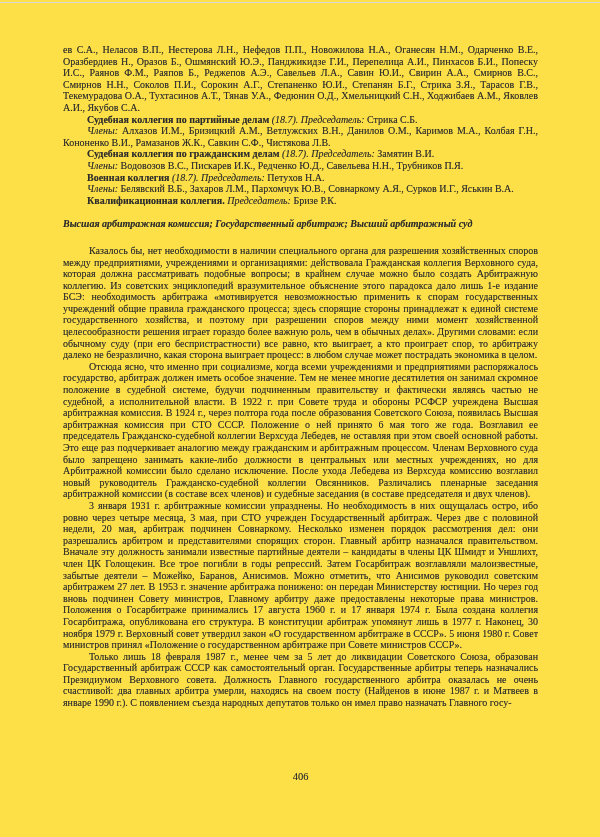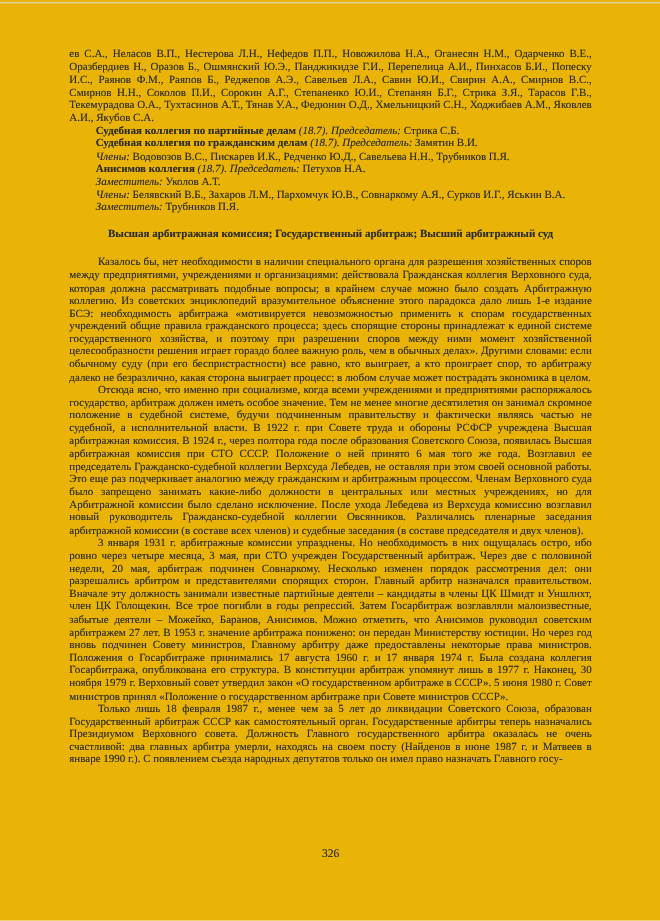--- a/index.html
+++ b/index.html
@@ -4,21 +4,21 @@
 <style>
   html, body {
     margin: 0;
     padding: 0;
     background: #fbfbfa;
   }
   .page {
     position: relative;
     width: 600px;
     height: 837px;
-    background: #eab308;
+    background: #fde047;
     font-family: "Liberation Serif", "DejaVu Serif", serif;
     color: #2d2d2d;
     overflow: hidden;
   }
   .top-edge {
     position: absolute;
     top: 2px;
     left: 0;
     width: 600px;
     height: 1px;
@@ -38,23 +38,24 @@
     text-align: justify;
   }
   p.names { text-indent: 0; }
   p.entry { text-indent: 24px; }
   p.para  { text-indent: 26px; }
   .s-b { font-weight: bold; }
   .s-i { font-style: italic; }
   .s-n { font-style: normal; font-weight: normal; }
   p.heading {
     margin: 12px 0 15px 0 !important;
-    text-align: center;
+    text-align: left;
     text-indent: 0;
     font-weight: bold;
+    font-style: italic;
   }
   .page-num {
     position: absolute;
     top: 771px;
     left: 63px;
     width: 475px;
     text-align: center;
     font-size: 10.5px;
     color: #2d2d2d;
     text-shadow: 0 0 0.4px rgba(40,40,40,0.45);
@@ -62,29 +63,29 @@
 </style>
 </head>
 <body>
 
 <div class="page">
   <div class="top-edge"></div>
   <div class="text-block">
     <p class="names">ев С.А., Неласов В.П., Нестерова Л.Н., Нефедов П.П., Новожилова Н.А., Оганесян Н.М., Одарченко В.Е., Оразбердиев Н., Оразов Б., Ошмянский Ю.Э., Панджикидзе Г.И., Перепелица А.И., Пинхасов Б.И., Попеску И.С., Раянов Ф.М., Раяпов Б., Реджепов А.Э., Савельев Л.А., Савин Ю.И., Свирин А.А., Смирнов В.С., Смирнов Н.Н., Соколов П.И., Сорокин А.Г., Степаненко Ю.И., Степанян Б.Г., Стрика З.Я., Тарасов Г.В., Текемурадова О.А., Тухтасинов А.Т., Тянав У.А., Федюнин О.Д., Хмельницкий С.Н., Ходжибаев А.М., Яковлев А.И., Якубов С.А.</p>
     <div>
         <p class="entry"><span class="s-b">Судебная коллегия по партийные делам </span><span class="s-i">(18.7). Председатель:</span><span class="s-n"> Стрика С.Б.</span></p>
+        <p class="entry"><span class="s-i">Члены:</span><span class="s-n"> Алхазов И.М., Бризицкий А.М., Ветлужских В.Н., Данилов О.М., Каримов М.А., Колбая Г.Н., Кононенко В.И., Рамазанов Ж.К., Савкин С.Ф., Чистякова Л.В.</span></p>
         <p class="entry"><span class="s-b">Судебная коллегия по гражданским делам </span><span class="s-i">(18.7). Председатель:</span><span class="s-n"> Замятин В.И.</span></p>
         <p class="entry"><span class="s-i">Члены:</span><span class="s-n"> Водовозов В.С., Пискарев И.К., Редченко Ю.Д., Савельева Н.Н., Трубников П.Я.</span></p>
-        <p class="entry"><span class="s-b">Анисимов коллегия </span><span class="s-i">(18.7). Председатель:</span><span class="s-n"> Петухов Н.А.</span></p>
-        <p class="entry"><span class="s-i">Заместитель:</span><span class="s-n"> Уколов А.Т.</span></p>
+        <p class="entry"><span class="s-b">Военная коллегия </span><span class="s-i">(18.7). Председатель:</span><span class="s-n"> Петухов Н.А.</span></p>
         <p class="entry"><span class="s-i">Члены:</span><span class="s-n"> Белявский В.Б., Захаров Л.М., Пархомчук Ю.В., Совнаркому А.Я., Сурков И.Г., Яськин В.А.</span></p>
-        <p class="entry"><span class="s-i">Заместитель:</span><span class="s-n"> Трубников П.Я.</span></p>
+        <p class="entry"><span class="s-b">Квалификационная коллегия.</span><span class="s-i"> Председатель:</span><span class="s-n"> Бризе Р.К.</span></p>
       </div>
     <p class="heading">Высшая арбитражная комиссия; Государственный арбитраж; Высший арбитражный суд</p>
     <div>
         <p class="para">Казалось бы, нет необходимости в наличии специального органа для разрешения хозяйственных споров между предприятиями, учреждениями и организациями: действовала Гражданская коллегия Верховного суда, которая должна рассматривать подобные вопросы; в крайнем случае можно было создать Арбитражную коллегию. Из советских энциклопедий вразумительное объяснение этого парадокса дало лишь 1-е издание БСЭ: необходимость арбитража «мотивируется невозможностью применить к спорам государственных учреждений общие правила гражданского процесса; здесь спорящие стороны принадлежат к единой системе государственного хозяйства, и поэтому при разрешении споров между ними момент хозяйственной целесообразности решения играет гораздо более важную роль, чем в обычных делах». Другими словами: если обычному суду (при его беспристрастности) все равно, кто выиграет, а кто проиграет спор, то арбитражу далеко не безразлично, какая сторона выиграет процесс: в любом случае может пострадать экономика в целом.</p>
         <p class="para">Отсюда ясно, что именно при социализме, когда всеми учреждениями и предприятиями распоряжалось государство, арбитраж должен иметь особое значение. Тем не менее многие десятилетия он занимал скромное положение в судебной системе, будучи подчиненным правительству и фактически являясь частью не судебной, а исполнительной власти. В 1922 г. при Совете труда и обороны РСФСР учреждена Высшая арбитражная комиссия. В 1924 г., через полтора года после образования Советского Союза, появилась Высшая арбитражная комиссия при СТО СССР. Положение о ней принято 6 мая того же года. Возглавил ее председатель Гражданско-судебной коллегии Верхсуда Лебедев, не оставляя при этом своей основной работы. Это еще раз подчеркивает аналогию между гражданским и арбитражным процессом. Членам Верховного суда было запрещено занимать какие-либо должности в центральных или местных учреждениях, но для Арбитражной комиссии было сделано исключение. После ухода Лебедева из Верхсуда комиссию возглавил новый руководитель Гражданско-судебной коллегии Овсянников. Различались пленарные заседания арбитражной комиссии (в составе всех членов) и судебные заседания (в составе председателя и двух членов).</p>
         <p class="para">3 января 1931 г. арбитражные комиссии упразднены. Но необходимость в них ощущалась остро, ибо ровно через четыре месяца, 3 мая, при СТО учрежден Государственный арбитраж. Через две с половиной недели, 20 мая, арбитраж подчинен Совнаркому. Несколько изменен порядок рассмотрения дел: они разрешались арбитром и представителями спорящих сторон. Главный арбитр назначался правительством. Вначале эту должность занимали известные партийные деятели – кандидаты в члены ЦК Шмидт и Уншлихт, член ЦК Голощекин. Все трое погибли в годы репрессий. Затем Госарбитраж возглавляли малоизвестные, забытые деятели – Можейко, Баранов, Анисимов. Можно отметить, что Анисимов руководил советским арбитражем 27 лет. В 1953 г. значение арбитража понижено: он передан Министерству юстиции. Но через год вновь подчинен Совету министров, Главному арбитру даже предоставлены некоторые права министров. Положения о Госарбитраже принимались 17 августа 1960 г. и 17 января 1974 г. Была создана коллегия Госарбитража, опубликована его структура. В конституции арбитраж упомянут лишь в 1977 г. Наконец, 30 ноября 1979 г. Верховный совет утвердил закон «О государственном арбитраже в СССР». 5 июня 1980 г. Совет министров принял «Положение о государственном арбитраже при Совете министров СССР».</p>
         <p class="para">Только лишь 18 февраля 1987 г., менее чем за 5 лет до ликвидации Советского Союза, образован Государственный арбитраж СССР как самостоятельный орган. Государственные арбитры теперь назначались Президиумом Верховного совета. Должность Главного государственного арбитра оказалась не очень счастливой: два главных арбитра умерли, находясь на своем посту (Найденов в июне 1987 г. и Матвеев в январе 1990 г.). С появлением съезда народных депутатов только он имел право назначать Главного госу-</p>
       </div>
   </div>
-  <div class="page-num">326</div>
+  <div class="page-num">406</div>
 </div>
 
 </body></html>

